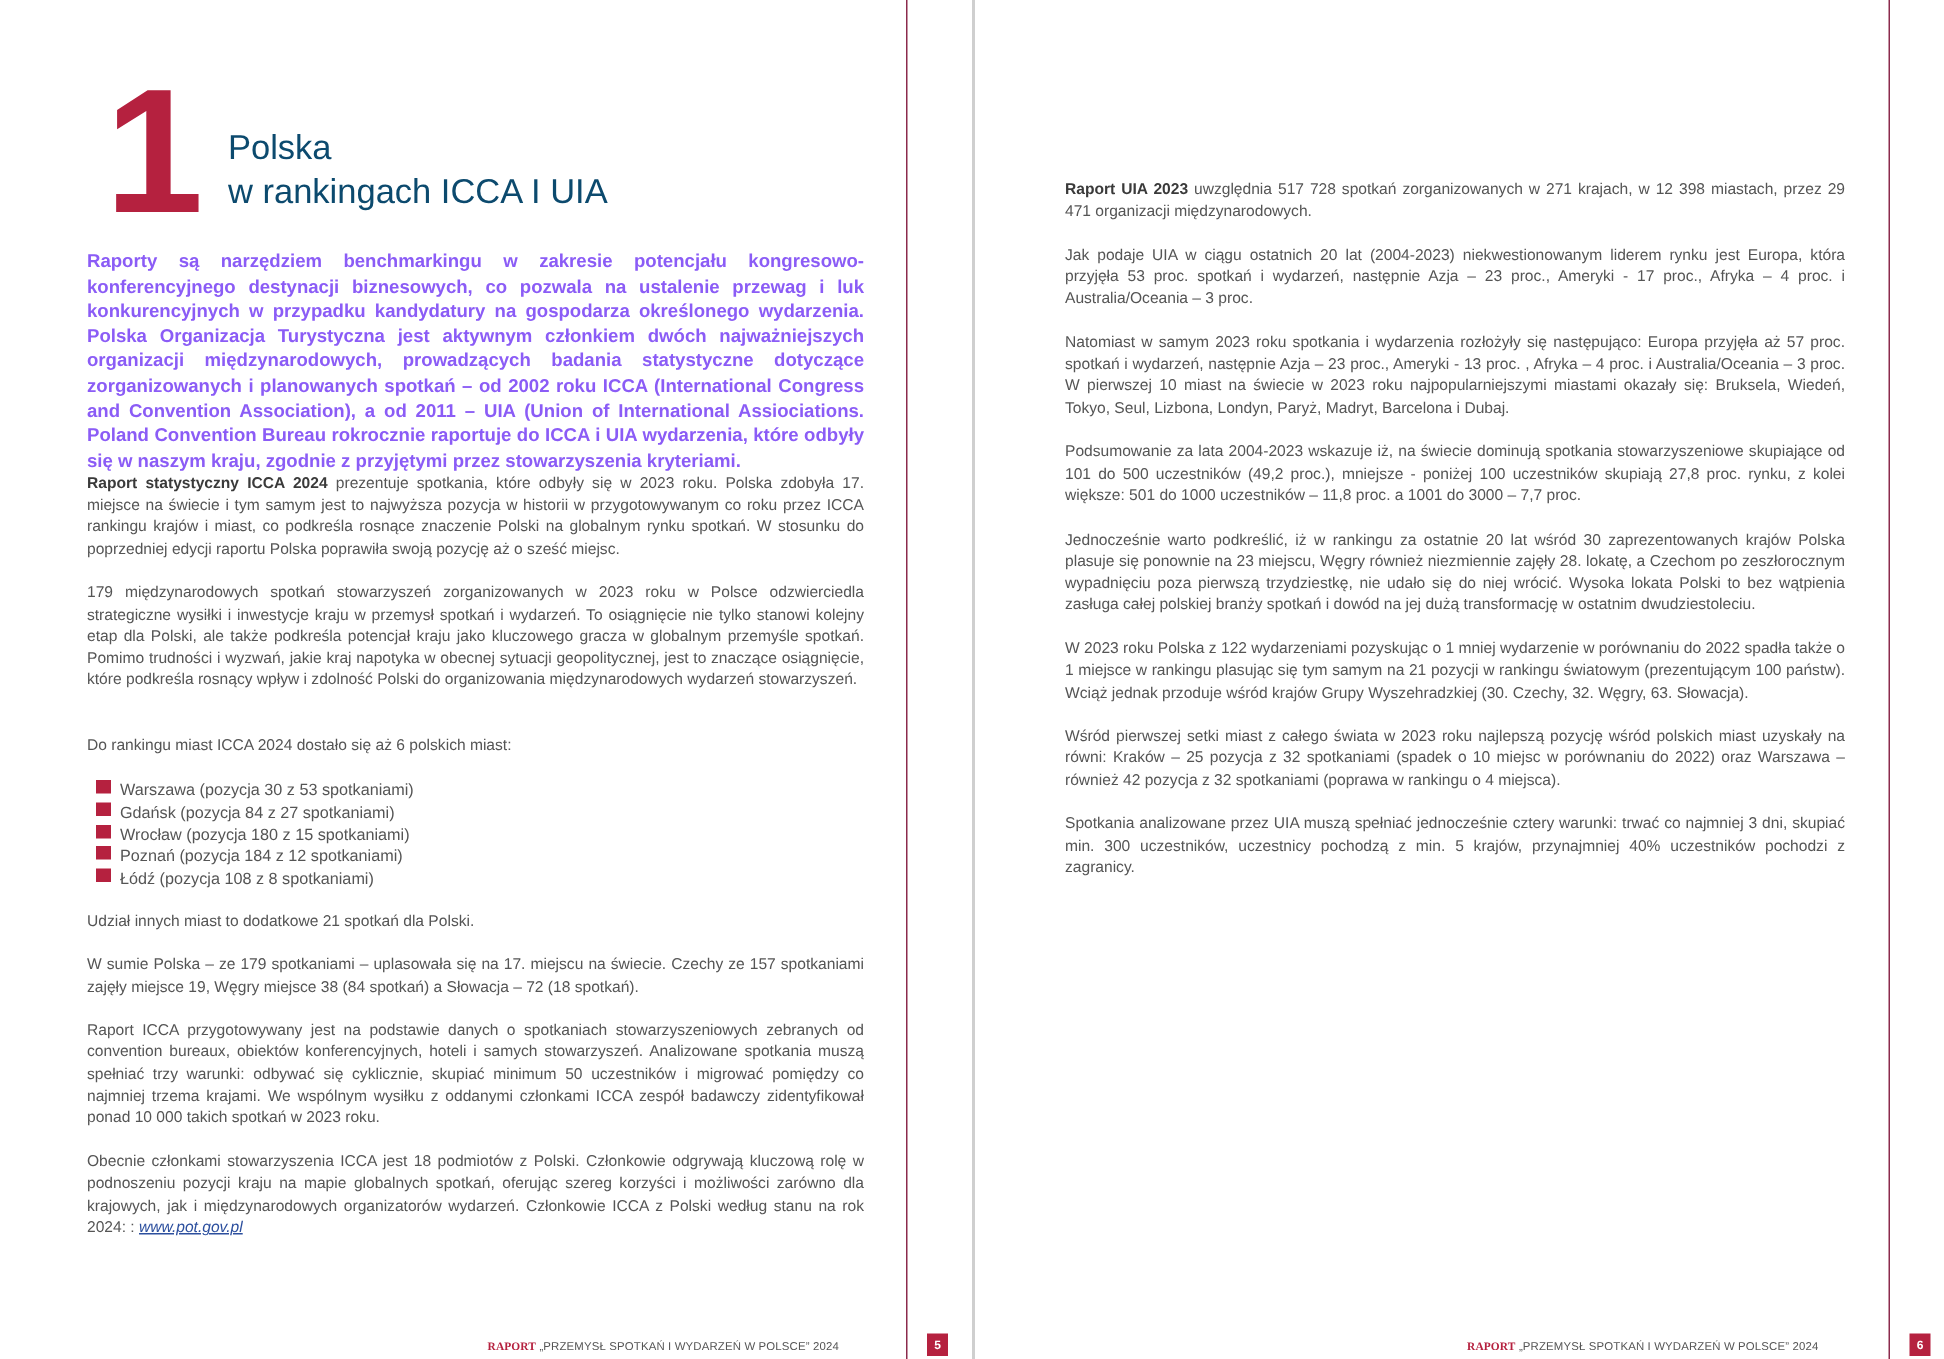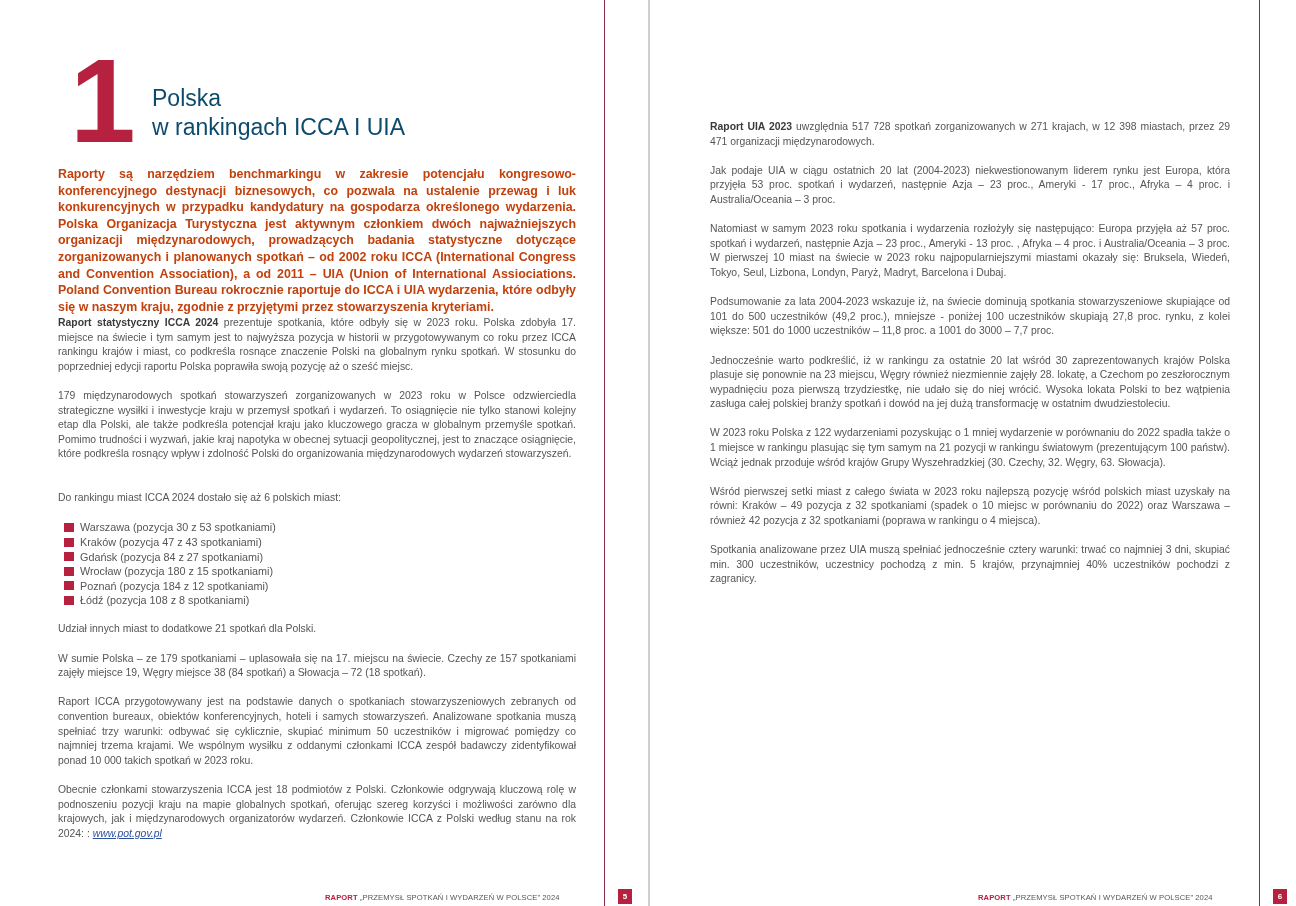--- a/index.html
+++ b/index.html
@@ -13,36 +13,36 @@
   .gutter { position: absolute; left: 648px; top: 0; width: 3px; height: 906px; background: #cfcfcf; }
 
   .margin-line { position: absolute; width: 1px; background: #8b2b4c; }
   .margin-line.left { left: 604px; top: 0; height: 906px; }
   .margin-line.right { left: 1259px; top: 0; height: 906px; }
 
   
   .chapter-num { position: absolute; left: 70px; top: 42px; font-size: 118px; font-weight: bold; color: #b5213f; line-height: 1; letter-spacing: -4px; }
   .chapter-title { position: absolute; left: 152px; top: 84px; font-size: 23px; color: #0c4a6e; line-height: 29px; font-weight: normal; }
 
-  .lead { position: absolute; left: 58px; top: 166px; width: 518px; font-size: 12.4px; font-weight: bold; color: #c2410c; line-height: 16.6px; text-align: justify; }
+  .lead { position: absolute; left: 58px; top: 166px; width: 518px; font-size: 12.4px; font-weight: bold; color: #8b5cf6; line-height: 16.6px; text-align: justify; }
 
   .col { position: absolute; width: 518px; font-size: 10.4px; line-height: 14.6px; color: #555; text-align: justify; }
   .col p { margin-bottom: 14.6px; }
   .col p b { color: #3a3a3a; }
   .col-left { left: 58px; top: 316px; }
   .col-right { left: 710px; top: 120px; width: 520px; }
 
   ul.cities { list-style: none; margin: 0 0 14.6px 6px; }
-  ul.cities li { display: flex; align-items: center; font-size: 10.8px; line-height: 14.6px; color: #555; }
+  ul.cities li { display: flex; font-size: 10.8px; line-height: 14.6px; color: #555; }
   ul.cities li .bullet { width: 10px; height: 9px; background: #b5213f; margin-right: 6px; flex-shrink: 0; }
 
   a.link { color: #2c4f9e; font-style: italic; text-decoration: underline; }
 
   .footer { position: absolute; top: 893px; font-size: 7.6px; color: #555; letter-spacing: 0.1px; }
-  .footer .brand { color: #b5213f; font-weight: bold; }
+  .footer .brand { color: #b5213f; font-weight: bold; font-family: Liberation Serif, serif; }
   .footer-left { left: 325px; }
   .footer-right { left: 978px; }
 
   .pagenum { position: absolute; top: 889px; width: 14px; height: 15px; background: #b5213f; color: #fff; font-size: 8px; font-weight: bold; display: flex; align-items: center; justify-content: center; }
   .pagenum-left { left: 618px; }
   .pagenum-right { left: 1273px; }
 </style>
 </head>
 <body>
 
@@ -58,24 +58,20 @@
     <p class="lead">Raporty są narzędziem benchmarkingu w zakresie potencjału kongresowo-konferencyjnego destynacji biznesowych, co pozwala na ustalenie przewag i luk konkurencyjnych w przypadku kandydatury na gospodarza określonego wydarzenia. Polska Organizacja Turystyczna jest aktywnym członkiem dwóch najważniejszych organizacji międzynarodowych, prowadzących badania statystyczne dotyczące zorganizowanych i planowanych spotkań – od 2002 roku ICCA (International Congress and Convention Association), a od 2011 – UIA (Union of International Assiociations. Poland Convention Bureau rokrocznie raportuje do ICCA i UIA wydarzenia, które odbyły się w naszym kraju, zgodnie z przyjętymi przez stowarzyszenia kryteriami.</p>
 
     <div class="col col-left">
       <p><b>Raport statystyczny ICCA 2024</b><span> prezentuje spotkania, które odbyły się w 2023 roku. Polska zdobyła 17. miejsce na świecie i tym samym jest to najwyższa pozycja w historii w przygotowywanym co roku przez ICCA rankingu krajów i miast, co podkreśla rosnące znaczenie Polski na globalnym rynku spotkań. W stosunku do poprzedniej edycji raportu Polska poprawiła swoją pozycję aż o sześć miejsc.</span></p>
       <p>179 międzynarodowych spotkań stowarzyszeń zorganizowanych w 2023 roku w Polsce odzwierciedla strategiczne wysiłki i inwestycje kraju w przemysł spotkań i wydarzeń. To osiągnięcie nie tylko stanowi kolejny etap dla Polski, ale także podkreśla potencjał kraju jako kluczowego gracza w globalnym przemyśle spotkań. Pomimo trudności i wyzwań, jakie kraj napotyka w obecnej sytuacji geopolitycznej, jest to znaczące osiągnięcie, które podkreśla rosnący wpływ i zdolność Polski do organizowania międzynarodowych wydarzeń stowarzyszeń.</p>
       <p><br><span>Do rankingu miast ICCA 2024 dostało się aż 6 polskich miast:</span></p>
       <ul class="cities">
         <li>
             <span class="bullet"></span>
             <span>Warszawa (pozycja 30 z 53 spotkaniami)</span>
-          </li>
-        <li>
-            <span class="bullet"></span>
-            <span>Kraków (pozycja 47 z 43 spotkaniami)</span>
           </li>
         <li>
             <span class="bullet"></span>
             <span>Gdańsk (pozycja 84 z 27 spotkaniami)</span>
           </li>
         <li>
             <span class="bullet"></span>
             <span>Wrocław (pozycja 180 z 15 spotkaniami)</span>
           </li>
         <li>
@@ -104,21 +100,21 @@
 
   <div class="page page-right"></div>
 
   <div class="col col-right">
     <p><b>Raport UIA 2023</b><span> uwzględnia 517 728 spotkań zorganizowanych w 271 krajach, w 12 398 miastach, przez 29 471 organizacji międzynarodowych.</span></p>
     <p>Jak podaje UIA w ciągu ostatnich 20 lat (2004-2023) niekwestionowanym liderem rynku jest Europa, która przyjęła 53 proc. spotkań i wydarzeń, następnie Azja – 23 proc., Ameryki - 17 proc., Afryka – 4 proc. i Australia/Oceania – 3 proc.</p>
     <p>Natomiast w samym 2023 roku spotkania i wydarzenia rozłożyły się następująco: Europa przyjęła aż 57 proc. spotkań i wydarzeń, następnie Azja – 23 proc., Ameryki - 13 proc. , Afryka – 4 proc.  i Australia/Oceania – 3 proc. W pierwszej 10 miast na świecie w 2023 roku najpopularniejszymi miastami okazały się: Bruksela, Wiedeń, Tokyo, Seul, Lizbona, Londyn, Paryż, Madryt, Barcelona i Dubaj.</p>
     <p>Podsumowanie za lata 2004-2023 wskazuje iż, na świecie dominują spotkania stowarzyszeniowe skupiające od 101 do 500 uczestników (49,2 proc.), mniejsze - poniżej 100 uczestników skupiają 27,8 proc. rynku, z kolei większe: 501 do 1000 uczestników  – 11,8 proc. a 1001 do 3000 – 7,7 proc.</p>
     <p>Jednocześnie warto podkreślić, iż w rankingu za ostatnie 20 lat wśród 30 zaprezentowanych krajów Polska plasuje się ponownie na 23 miejscu, Węgry również niezmiennie zajęły 28. lokatę, a Czechom po zeszłorocznym wypadnięciu poza pierwszą trzydziestkę, nie udało się do niej wrócić. Wysoka lokata Polski to bez wątpienia zasługa całej polskiej branży spotkań i dowód na jej dużą transformację w ostatnim dwudziestoleciu.</p>
     <p>W 2023 roku Polska z 122 wydarzeniami pozyskując o 1 mniej wydarzenie w porównaniu do 2022 spadła także o 1 miejsce w rankingu plasując się tym samym na 21 pozycji w rankingu światowym (prezentującym 100 państw). Wciąż jednak przoduje wśród krajów Grupy Wyszehradzkiej (30. Czechy, 32. Węgry, 63. Słowacja).</p>
-    <p>Wśród pierwszej setki miast z całego świata w 2023 roku najlepszą pozycję wśród polskich miast uzyskały na równi: Kraków – 49 pozycja z 32 spotkaniami (spadek o 10 miejsc w porównaniu do 2022) oraz Warszawa – również 42 pozycja z 32 spotkaniami (poprawa w rankingu  o 4 miejsca).</p>
+    <p>Wśród pierwszej setki miast z całego świata w 2023 roku najlepszą pozycję wśród polskich miast uzyskały na równi: Kraków – 25 pozycja z 32 spotkaniami (spadek o 10 miejsc w porównaniu do 2022) oraz Warszawa – również 42 pozycja z 32 spotkaniami (poprawa w rankingu  o 4 miejsca).</p>
     <p>Spotkania analizowane przez UIA muszą spełniać jednocześnie cztery warunki: trwać co najmniej 3 dni, skupiać min. 300 uczestników, uczestnicy pochodzą z min. 5 krajów, przynajmniej 40% uczestników pochodzi z zagranicy.</p>
   </div>
 
   <div class="margin-line right"></div>
 
   <div class="footer footer-right">
     <span class="brand">RAPORT</span><span> „PRZEMYSŁ SPOTKAŃ I WYDARZEŃ W POLSCE” 2024</span>
   </div>
   <div class="pagenum pagenum-right">6</div>
 </div>

